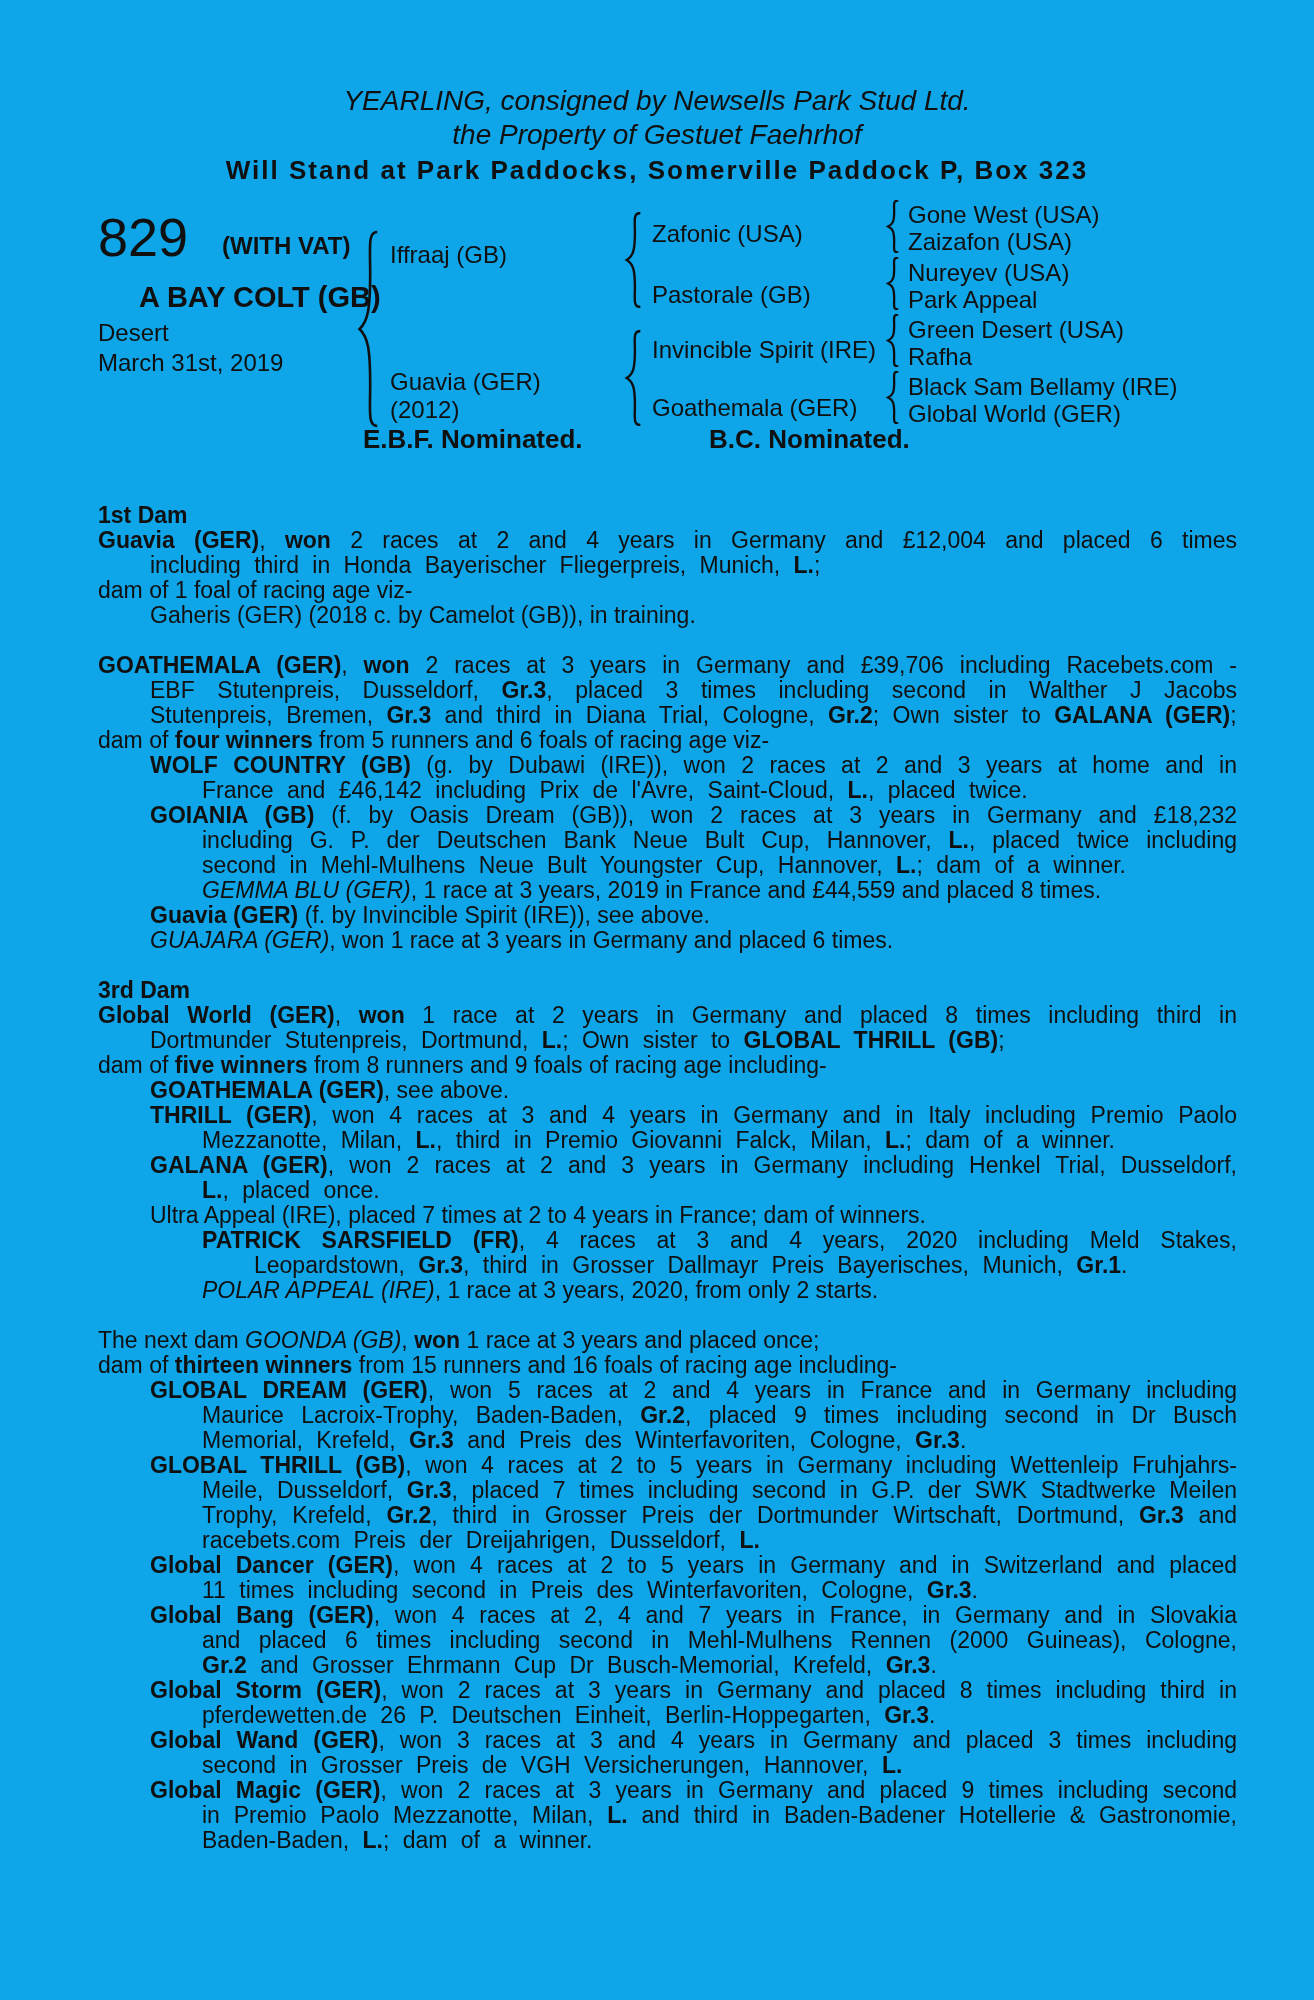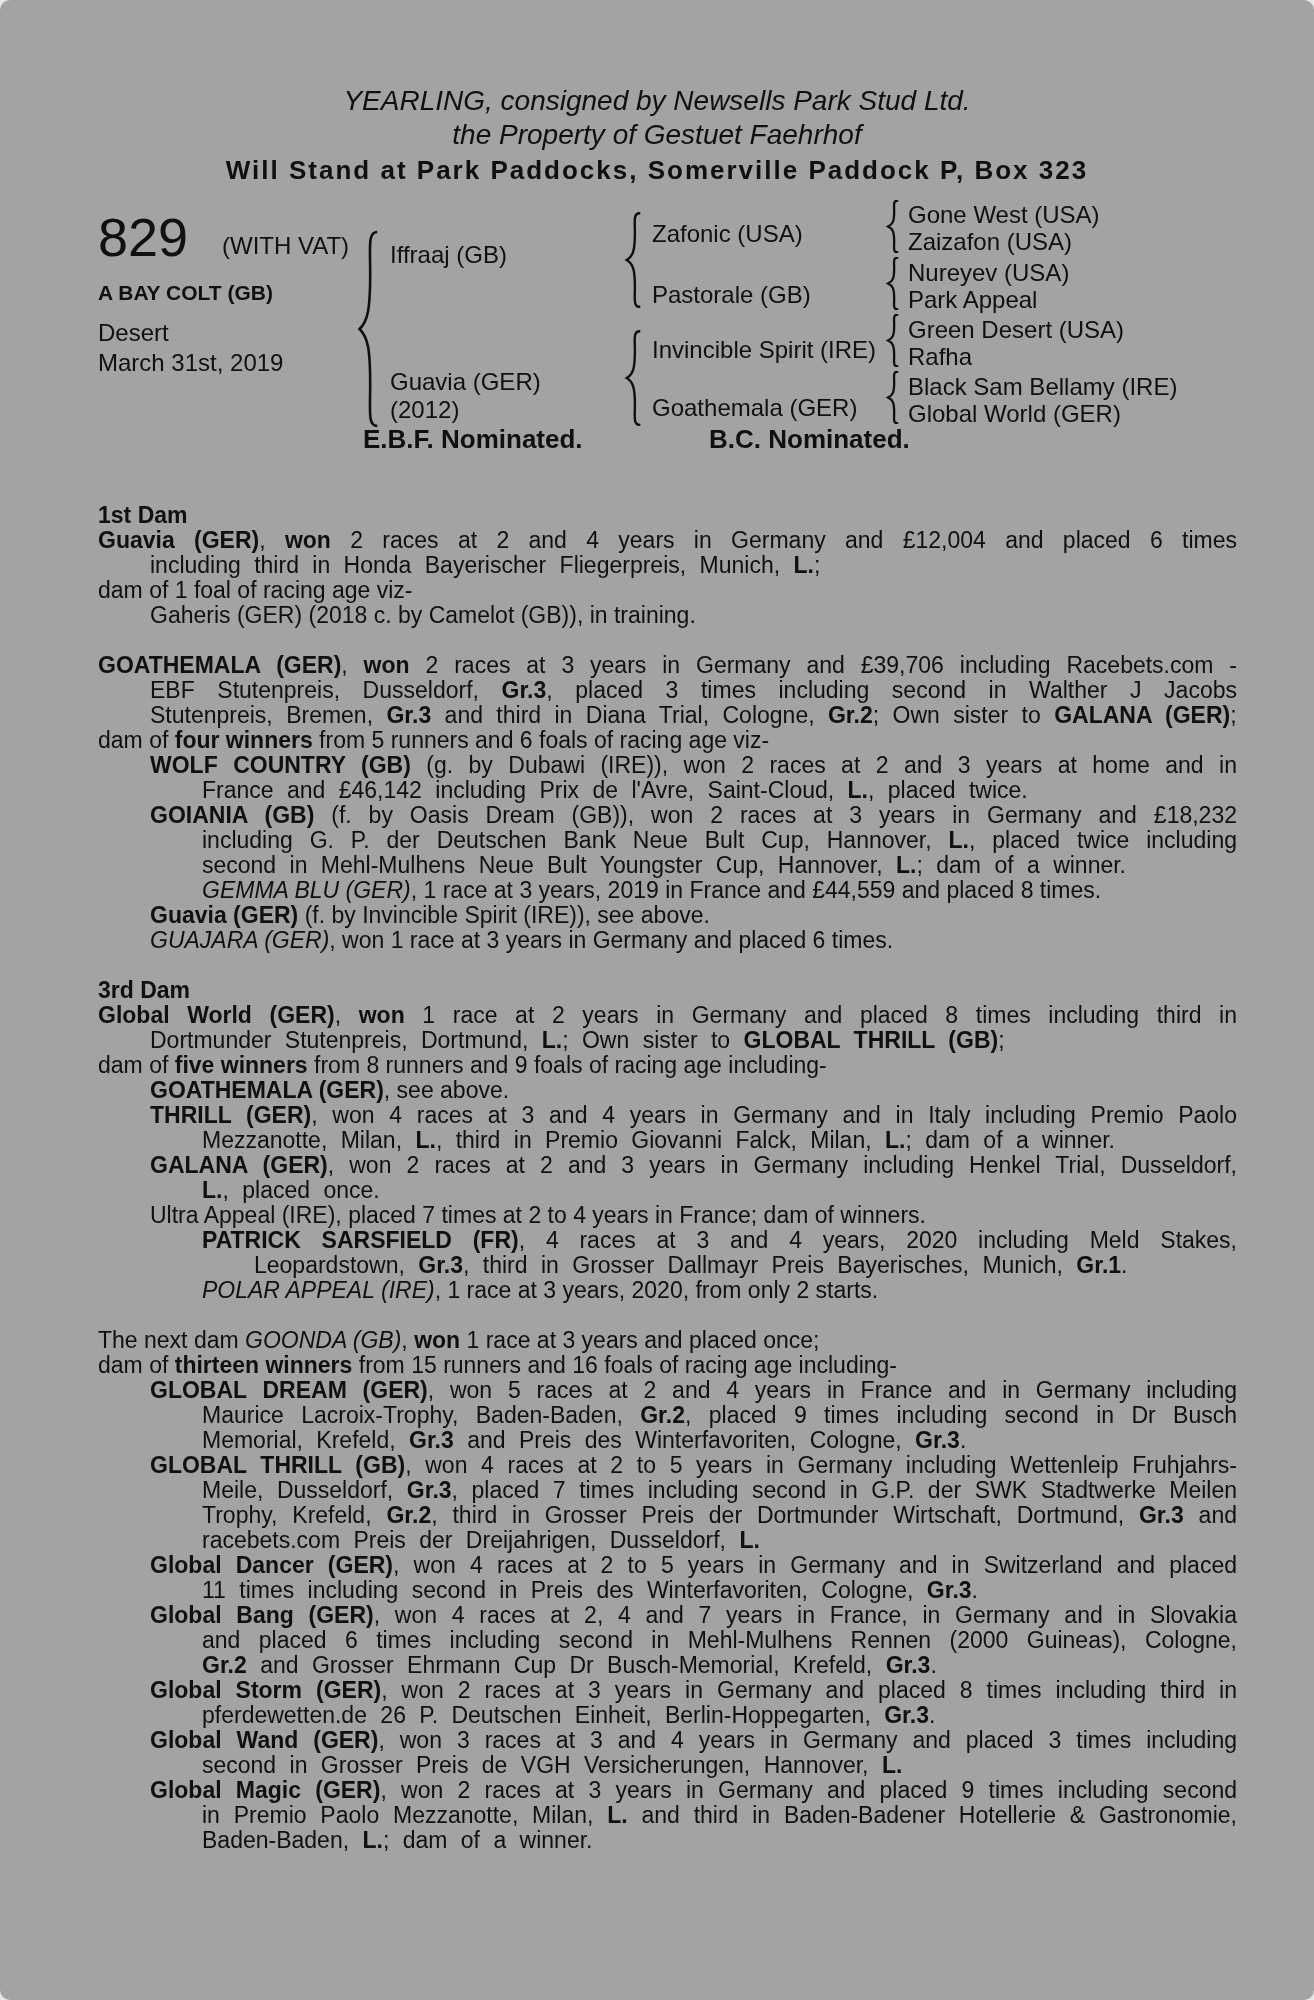--- a/index.html
+++ b/index.html
@@ -1,29 +1,29 @@
 <!DOCTYPE html>
 <html><head>
 <meta charset="utf-8">
 <style>
   html,body{margin:0;padding:0;background:#e8e8e8;}
-  .page{position:relative;width:1314px;height:2000px;background:#a3a3a3;color:#101010;
-        font-family:"Liberation Sans", sans-serif;overflow:hidden;border-radius:10px;}
+  .page{position:relative;width:1314px;height:2000px;background:#0ea5e9;color:#101010;
+        font-family:"Liberation Sans", sans-serif;overflow:hidden;}
 
   
   .hdr{position:absolute;left:17px;top:84px;width:1280px;text-align:center;}
   .hdr .l1,.hdr .l2{font-style:italic;font-size:28px;line-height:34px;}
   .hdr .l3{font-weight:bold;font-size:26px;line-height:36px;letter-spacing:2px;}
 
   
   .ped{position:absolute;left:0;top:0;width:1314px;height:470px;}
   .abs{position:absolute;white-space:nowrap;}
   .lotnum{font-size:54px;font-weight:normal;line-height:50px;}
   .vat{font-size:24px;}
-  .desc{font-size:21px;font-weight:bold;}
+  .desc{font-size:29px;font-weight:bold;margin-left:41px;}
   .small{font-size:24px;line-height:30px;}
   .pedname{font-size:24px;line-height:28px;}
   .nom{font-size:26px;font-weight:bold;}
   .brace{position:absolute;}
   .brace svg{display:block;width:100%;height:100%;}
 
   
   .bodytext{position:absolute;left:98px;top:488px;width:1139px;
             font-size:23px;line-height:25px;margin-top:15px;}
   .bodytext p{margin:0;}
@@ -43,21 +43,21 @@
 <div class="page">
 
   <div class="hdr">
     <div class="l1">YEARLING, consigned by Newsells Park Stud Ltd.</div>
     <div class="l2">the Property of Gestuet Faehrhof</div>
     <div class="l3">Will Stand at Park Paddocks, Somerville Paddock P, Box 323</div>
   </div>
 
   <div class="ped">
     <div class="abs lotnum" style="left:98px;top:212px;">829</div>
-    <div class="abs vat" style="left:222px;top:232px;">(WITH VAT)</div>
+    <div class="abs vat" style="left:222px;top:232px;font-weight:bold;">(WITH VAT)</div>
     <div class="abs desc" style="left:98px;top:281px;">A BAY COLT (GB)</div>
     <div class="abs small" style="left:98px;top:318px;">Desert</div>
     <div class="abs small" style="left:98px;top:348px;">March 31st, 2019</div>
 
     <div class="brace" style="left:356px;top:230px;width:26px;height:198px;">
       <svg viewBox="0 0 22 100" preserveAspectRatio="none">
           <path d="M18 1 C10 1 12 8 12 22 C12 40 10 46 3 50 C10 54 12 60 12 78 C12 92 10 99 18 99" fill="none" stroke="#101010" stroke-width="2.6" vector-effect="non-scaling-stroke"></path>
         </svg>
     </div>
     <div class="abs pedname" style="left:390px;top:241px;">Iffraaj (GB)</div>

